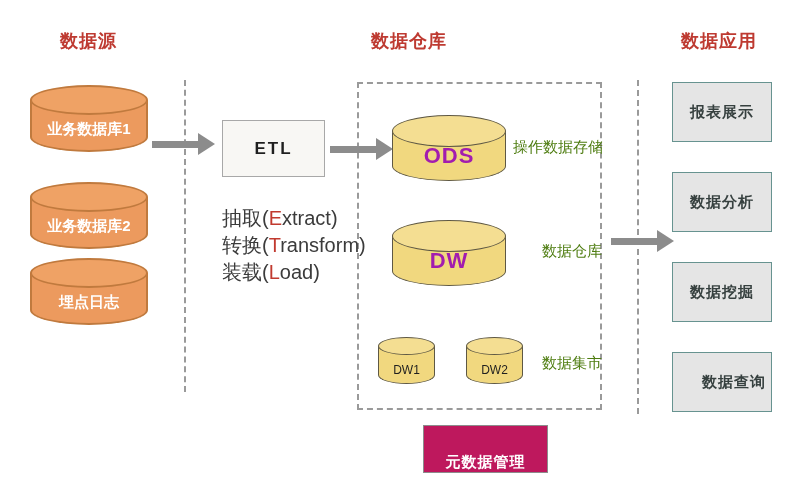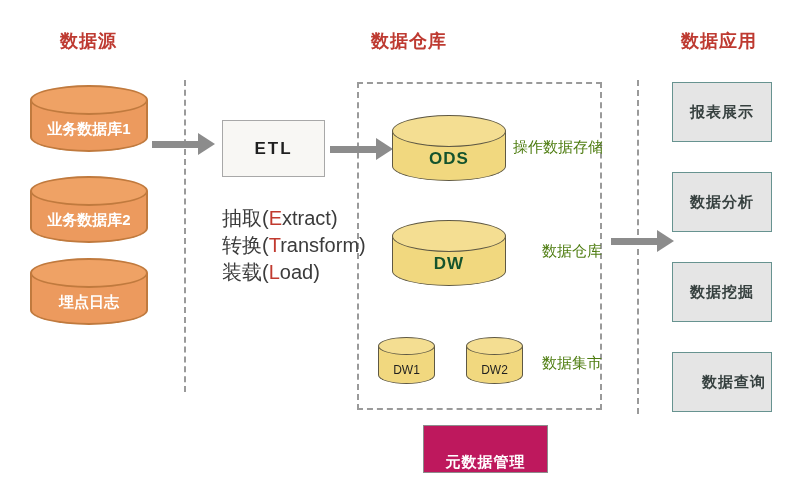--- a/index.html
+++ b/index.html
@@ -28,29 +28,29 @@
   .cyl .cyl-label { position:absolute; left:0; right:0; text-align:center; z-index:3; white-space:nowrap; }
 
   .cyl-orange { width:118px; height:67px; }
   .cyl-orange .cyl-top  { height:30px; background:#efa265; border:2px solid #c07a3e; }
   .cyl-orange .cyl-body { top:15px; height:52px; background:#ec9a5e; border:2px solid #c07a3e; border-top:none; border-radius:0 0 50% 50% / 0 0 15px 15px; }
   .cyl-orange .cyl-label{ bottom:13px; color:#ffffff; font-weight:bold; font-size:15px; }
 
   .cyl-yellow { width:114px; height:66px; }
   .cyl-yellow .cyl-top  { height:32px; background:#f4de92; border:1.5px solid #5e5844; }
   .cyl-yellow .cyl-body { top:16px; height:50px; background:#f1d87f; border:1.5px solid #5e5844; border-top:none; border-radius:0 0 50% 50% / 0 0 15px 15px; }
-  .cyl-yellow .cyl-label{ bottom:12px; color:#14532d; font-weight:600; font-size:17px; letter-spacing:1px; }
+  .cyl-yellow .cyl-label{ bottom:12px; color:#a21caf; font-weight:600; font-size:22px; letter-spacing:1px; }
 
   .cyl-yellow-sm { width:57px; height:47px; }
   .cyl-yellow-sm .cyl-top  { height:18px; background:#f4de92; border:1.5px solid #5e5844; }
   .cyl-yellow-sm .cyl-body { top:9px; height:38px; background:#f1d87f; border:1.5px solid #5e5844; border-top:none; border-radius:0 0 50% 50% / 0 0 9px 9px; }
   .cyl-yellow-sm .cyl-label{ bottom:7px; color:#1f1f1f; font-weight:normal; font-size:12px; }
 
   .cyl-src-1 { left:30px; top:85px; }
-  .cyl-src-2 { left:30px; top:176px; }
+  .cyl-src-2 { left:30px; top:182px; }
   .cyl-src-3 { left:30px; top:258px; }
   .cyl-src-4 { left:30px; top:348px; }
   .cyl-ods   { left:392px; top:115px; }
   .cyl-dw    { left:392px; top:220px; }
   .cyl-dw1   { left:378px; top:337px; }
   .cyl-dw2   { left:466px; top:337px; }
 
   
   .etl-box { position:absolute; left:222px; top:120px; width:103px; height:57px; background:#f8f7f4; border:1px solid #a8a8a8; display:flex; align-items:center; justify-content:center; }
   .etl-box .etl-label { font-size:17px; font-weight:bold; color:#1f1f1f; letter-spacing:2px; }

